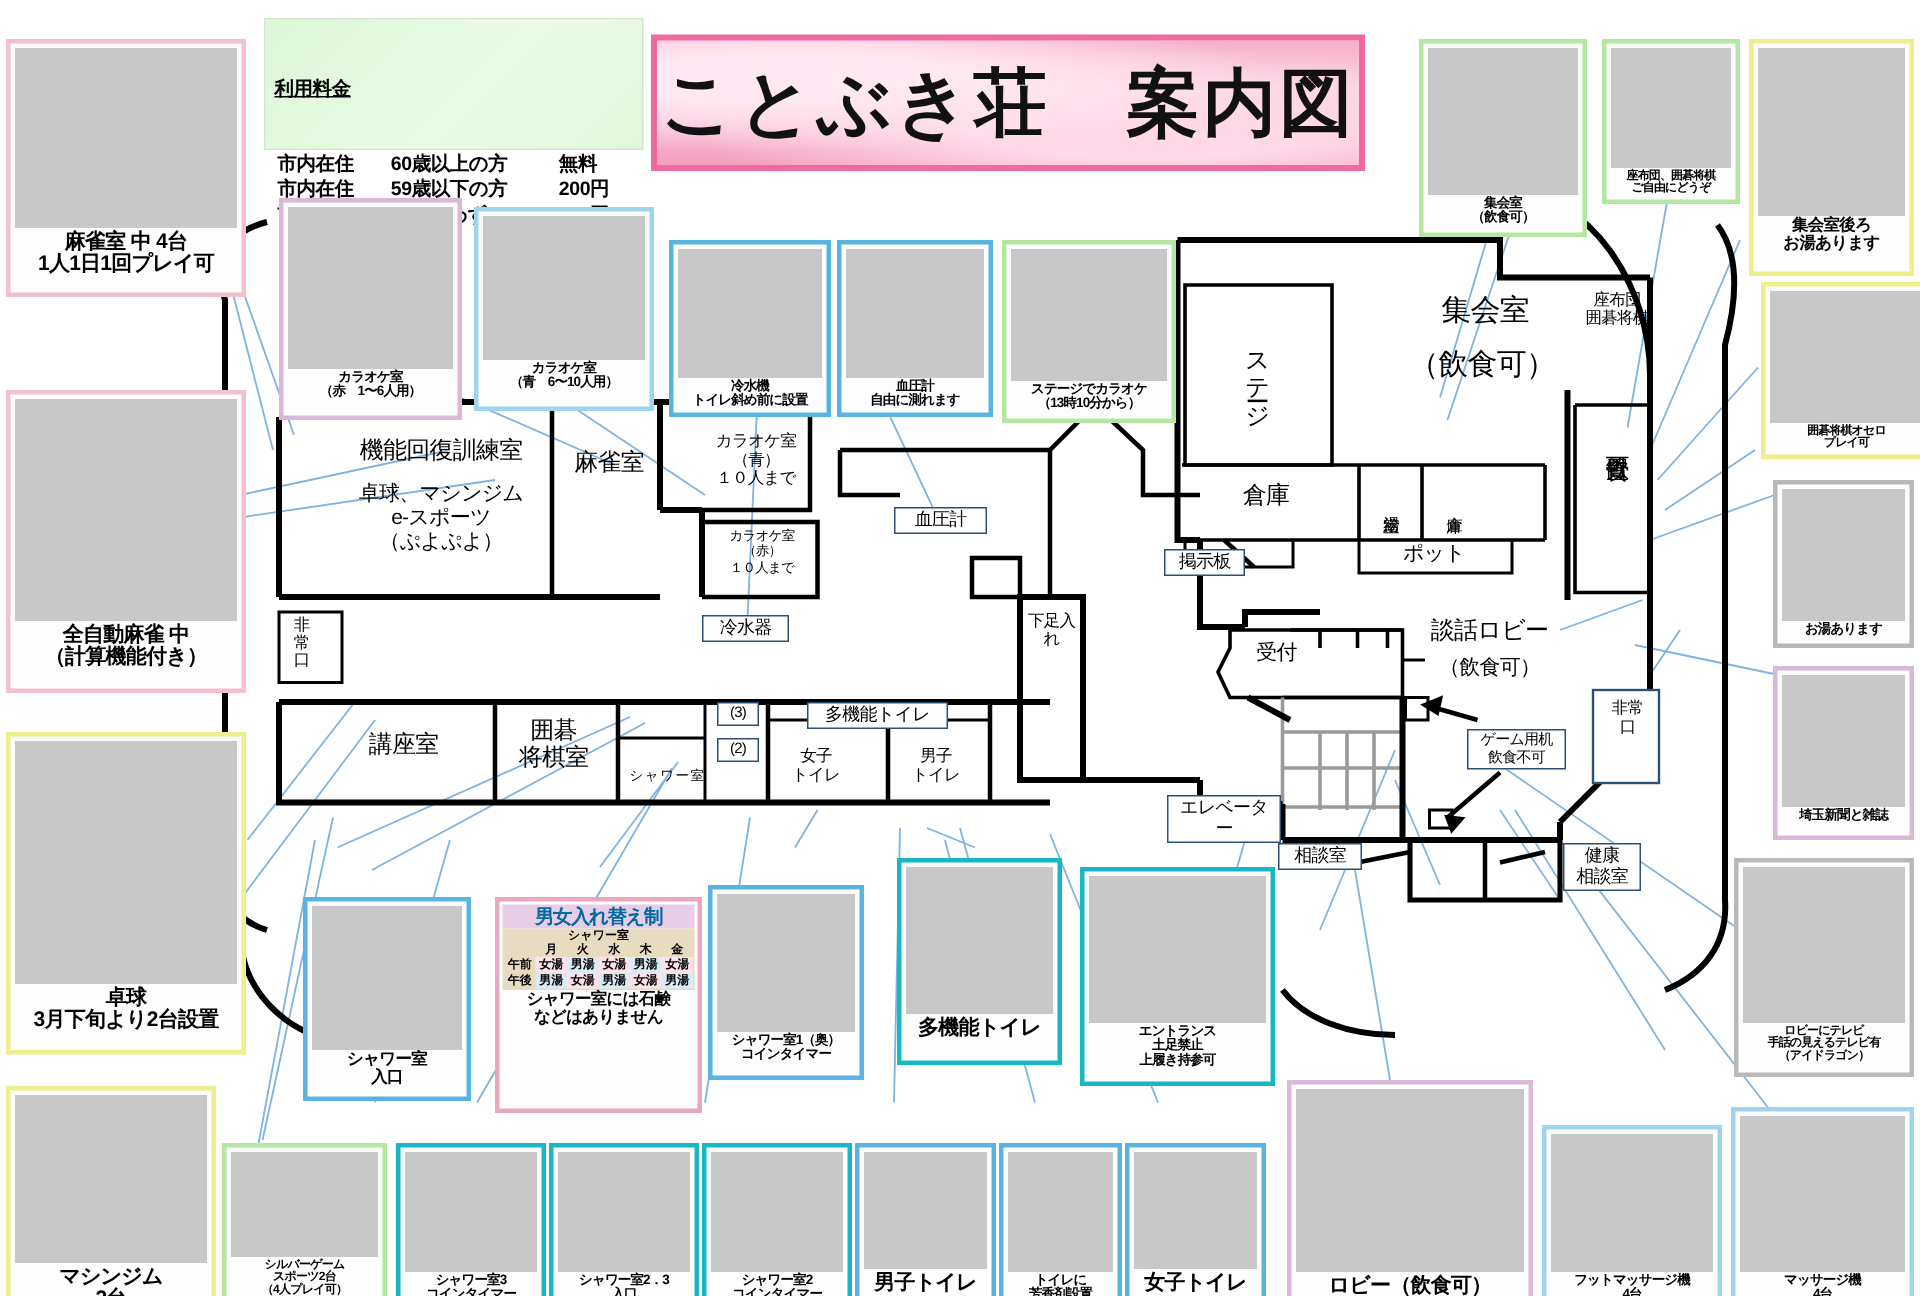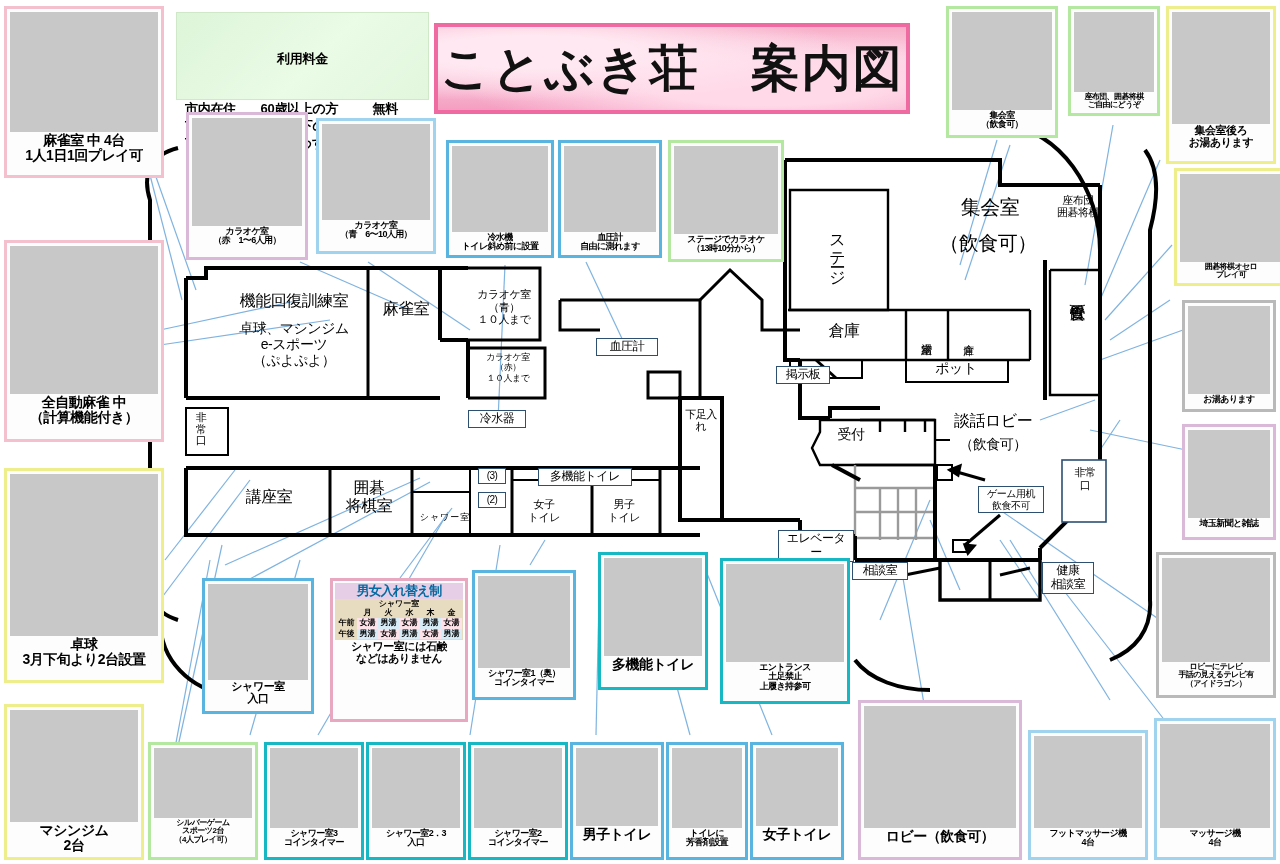--- a/index.html
+++ b/index.html
@@ -14,20 +14,21 @@
   #stage { position:absolute; left:0; top:0; width:1280px; height:864px; }
 
   
   .card {
     position:absolute;
     background:#fdfdfd;
     border:3px solid #888;
     padding:3px 3px 1px 3px;
     text-align:center;
     line-height:1.05;
+    margin-top:20px;
   }
   .card .photo {
     width:100%;
     background:#c8c8c8;
     position:relative;
     overflow:hidden;
   }
   .card .cap {
     font-size:11px;
     font-weight:bold;
@@ -78,21 +79,21 @@
 
   
   #fees {
     position:absolute; left:176px; top:12px; width:253px; height:88px;
     background:linear-gradient(135deg,#ddf5d9,#eafbe6 55%,#e2f6dd);
     border:1px solid #cfe9c8;
     font-size:13px; font-weight:bold; color:#000;
     padding:4px 6px 0 6px; line-height:1.3;
     white-space:pre; letter-spacing:-0.3px;
   }
-  #fees .ttl { text-align:center; display:block; }
+  #fees .ttl { display:block;text-decoration:underline; }
   #fees table { border-collapse:collapse; font-size:13px; font-weight:bold; width:100%; }
   #fees td { padding:0 2px; white-space:nowrap; }
   #fees td.price { text-align:left; }
 
   #title-banner {
     position:absolute; left:434px; top:23px; width:476px; height:91px;
     background:
       radial-gradient(ellipse at 20% 30%, #ffe8f1 0 20%, transparent 60%),
       radial-gradient(ellipse at 70% 70%, #ffd9e8 0 25%, transparent 65%),
       linear-gradient(#f7aec8, #fbd4e3 40%, #f49ec0);

